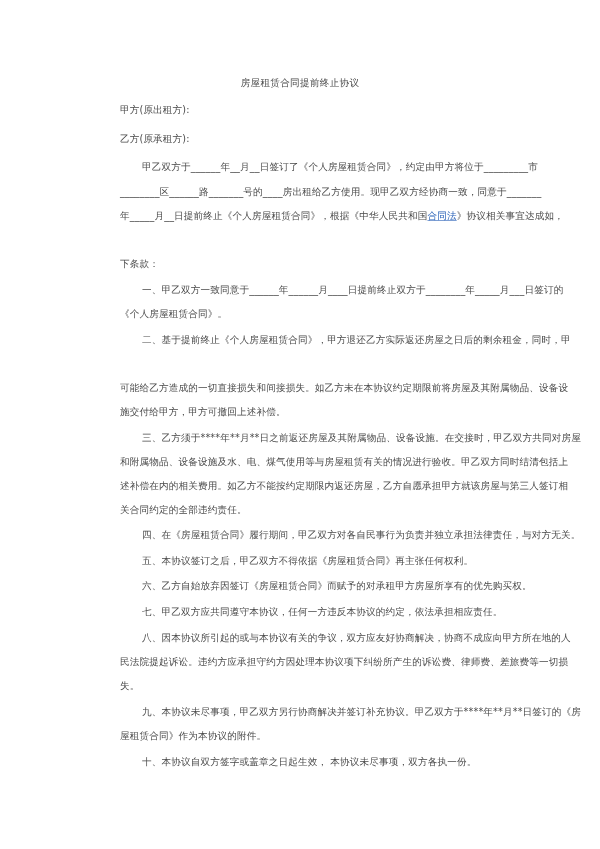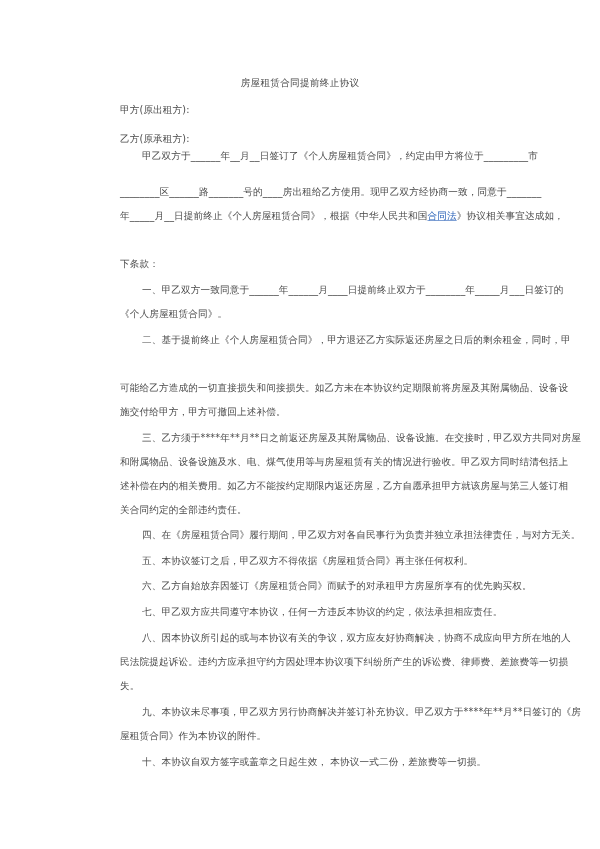--- a/index.html
+++ b/index.html
@@ -14,21 +14,21 @@
 </head>
 <body>
 
 <div class="page">
 
   <div class="title">房屋租赁合同提前终止协议</div>
 
   <div class="ln" style="top:104px">甲方(原出租方):</div>
   <div class="ln" style="top:133px">乙方(原承租方):</div>
 
-  <div class="ln ind" style="top:150px">甲乙双方于______年__月__日签订了《个人房屋租赁合同》，约定由甲方将位于_________市</div>
+  <div class="ln ind" style="top:161px">甲乙双方于______年__月__日签订了《个人房屋租赁合同》，约定由甲方将位于_________市</div>
   <div class="ln" style="top:186px">________区______路_______号的____房出租给乙方使用。现甲乙双方经协商一致，同意于_______</div>
   <div class="ln" style="top:210px"><span>年_____月__日提前终止《个人房屋租赁合同》，根据《中华人民共和国</span><span class="link">合同法</span><span>》协议相关事宜达成如，</span></div>
   <div class="ln" style="top:258px">下条款：</div>
 
   <div class="ln ind" style="top:284px">一、甲乙双方一致同意于______年______月____日提前终止双方于________年_____月___日签订的</div>
   <div class="ln" style="top:308px">《个人房屋租赁合同》。</div>
 
   <div class="ln ind" style="top:334px">二、基于提前终止《个人房屋租赁合同》，甲方退还乙方实际返还房屋之日后的剩余租金，同时，甲</div>
   <div class="ln" style="top:382px">可能给乙方造成的一切直接损失和间接损失。如乙方未在本协议约定期限前将房屋及其附属物品、设备设</div>
   <div class="ln" style="top:406px">施交付给甲方，甲方可撤回上述补偿。</div>
@@ -43,15 +43,15 @@
   <div class="ln ind" style="top:580px">六、乙方自始放弃因签订《房屋租赁合同》而赋予的对承租甲方房屋所享有的优先购买权。</div>
   <div class="ln ind" style="top:606px">七、甲乙双方应共同遵守本协议，任何一方违反本协议的约定，依法承担相应责任。</div>
 
   <div class="ln ind" style="top:632px">八、因本协议所引起的或与本协议有关的争议，双方应友好协商解决，协商不成应向甲方所在地的人</div>
   <div class="ln" style="top:656px">民法院提起诉讼。违约方应承担守约方因处理本协议项下纠纷所产生的诉讼费、律师费、差旅费等一切损</div>
   <div class="ln" style="top:680px">失。</div>
 
   <div class="ln ind" style="top:706px">九、本协议未尽事项，甲乙双方另行协商解决并签订补充协议。甲乙双方于****年**月**日签订的《房</div>
   <div class="ln" style="top:730px">屋租赁合同》作为本协议的附件。</div>
 
-  <div class="ln ind" style="top:756px">十、本协议自双方签字或盖章之日起生效， 本协议一式二份，差旅费等一切损。</div>
+  <div class="ln ind" style="top:756px">十、本协议自双方签字或盖章之日起生效， 本协议未尽事项，双方各执一份。</div>
 
 </div>
 
 </body></html>

